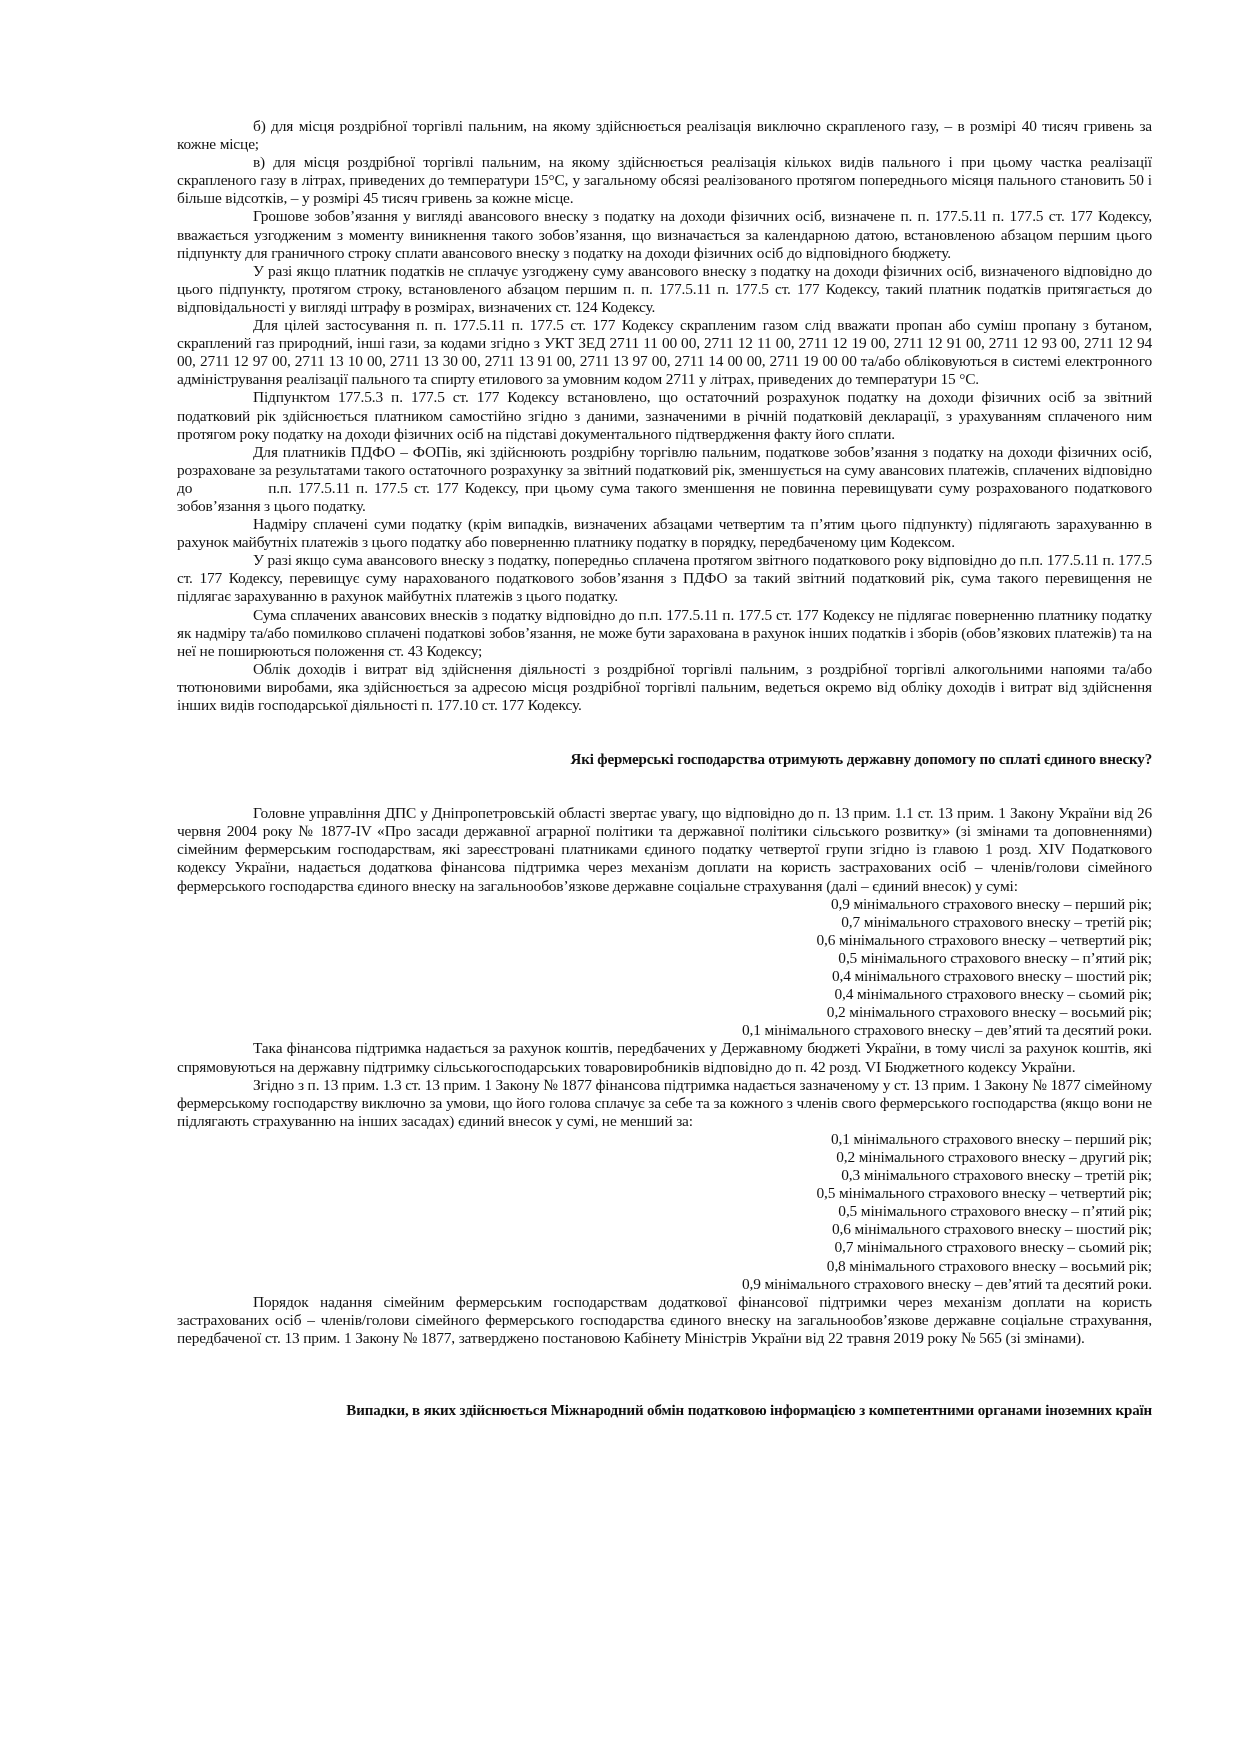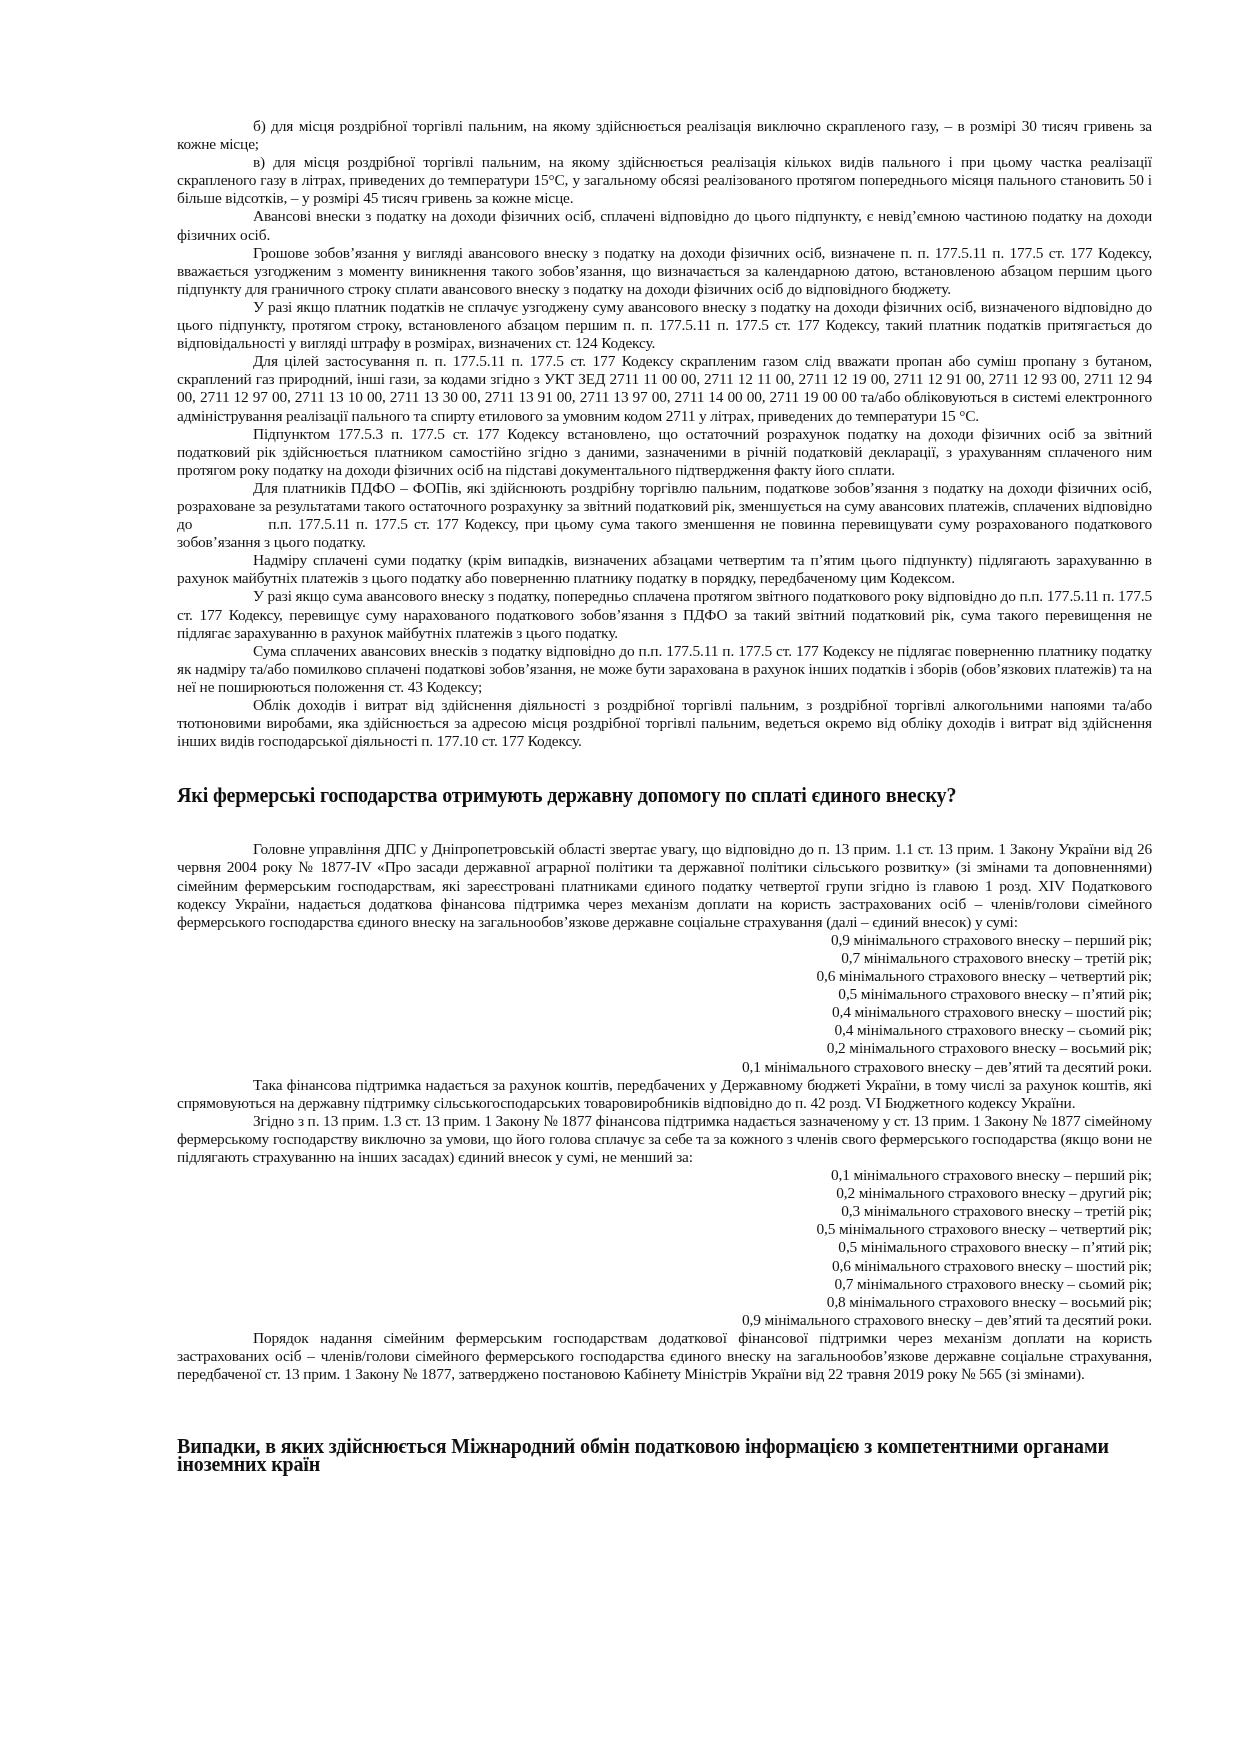--- a/index.html
+++ b/index.html
@@ -13,39 +13,38 @@
     font-size: 15.4px;
     line-height: 18.1px;
     color: #111111;
     letter-spacing: -0.15px;
   }
   p { margin: 0; text-align: justify; }
   .ind { text-indent: 76px; }
   .li { padding-left: 76px; text-align: right; }
   h2 {
     margin: 0;
-    font-size: 20px;
+    font-size: 15px;
     line-height: 18.1px;
     font-weight: bold;
-    text-align: left;
+    text-align: right;
   }
   .gap-before-h1 { height: 36px; }
   .gap-after-h1 { height: 36px; }
   .gap-before-h2 { height: 54px; }
   .gap-inline { display: inline-block; width: 76px; }
 </style>
 </head>
 <body>
 
 <div class="page">
 
   <div>
-    <p class="ind">б) для місця роздрібної торгівлі пальним, на якому здійснюється реалізація виключно скрапленого газу, – в розмірі 30 тисяч гривень за кожне місце;</p>
+    <p class="ind">б) для місця роздрібної торгівлі пальним, на якому здійснюється реалізація виключно скрапленого газу, – в розмірі 40 тисяч гривень за кожне місце;</p>
     <p class="ind">в) для місця роздрібної торгівлі пальним, на якому здійснюється реалізація кількох видів пального і при цьому частка реалізації скрапленого газу в літрах, приведених до температури 15°С, у загальному обсязі реалізованого протягом попереднього місяця пального становить 50 і більше відсотків, – у розмірі 45 тисяч гривень за кожне місце.</p>
-    <p class="ind">Авансові внески з податку на доходи фізичних осіб, сплачені відповідно до цього підпункту, є невід’ємною частиною податку на доходи фізичних осіб.</p>
     <p class="ind">Грошове зобов’язання у вигляді авансового внеску з податку на доходи фізичних осіб, визначене п. п. 177.5.11 п. 177.5 ст. 177 Кодексу, вважається узгодженим з моменту виникнення такого зобов’язання, що визначається за календарною датою, встановленою абзацом першим цього підпункту для граничного строку сплати авансового внеску з податку на доходи фізичних осіб до відповідного бюджету.</p>
     <p class="ind">У разі якщо платник податків не сплачує узгоджену суму авансового внеску з податку на доходи фізичних осіб, визначеного відповідно до цього підпункту, протягом строку, встановленого абзацом першим п. п. 177.5.11 п. 177.5 ст. 177 Кодексу, такий платник податків притягається до відповідальності у вигляді штрафу в розмірах, визначених ст. 124 Кодексу.</p>
     <p class="ind">Для цілей застосування п. п. 177.5.11 п. 177.5 ст. 177 Кодексу скрапленим газом слід вважати пропан або суміш пропану з бутаном, скраплений газ природний, інші гази, за кодами згідно з УКТ ЗЕД 2711 11 00 00, 2711 12 11 00, 2711 12 19 00, 2711 12 91 00, 2711 12 93 00, 2711 12 94 00, 2711 12 97 00, 2711 13 10 00, 2711 13 30 00, 2711 13 91 00, 2711 13 97 00, 2711 14 00 00, 2711 19 00 00 та/або обліковуються в системі електронного адміністрування реалізації пального та спирту етилового за умовним кодом 2711 у літрах, приведених до температури 15 °С.</p>
     <p class="ind">Підпунктом 177.5.3  п. 177.5 ст. 177 Кодексу встановлено, що остаточний розрахунок податку на доходи фізичних осіб за звітний податковий рік здійснюється платником самостійно згідно з даними, зазначеними в річній податковій декларації, з урахуванням сплаченого ним протягом року податку на доходи фізичних осіб на підставі документального підтвердження факту його сплати.</p>
     <p class="ind"><span>Для платників ПДФО – ФОПів, які здійснюють роздрібну торгівлю пальним, податкове зобов’язання з податку на доходи фізичних осіб, розраховане за результатами такого остаточного розрахунку за звітний податковий рік, зменшується на суму авансових платежів, сплачених відповідно до</span><span class="gap-inline"></span><span>п.п. 177.5.11 п. 177.5 ст. 177 Кодексу, при цьому сума такого зменшення не повинна перевищувати суму розрахованого податкового зобов’язання з цього податку.</span></p>
     <p class="ind">Надміру сплачені суми податку (крім випадків, визначених абзацами четвертим та п’ятим цього підпункту) підлягають зарахуванню в рахунок майбутніх платежів з цього податку або поверненню платнику податку в порядку, передбаченому цим Кодексом.</p>
     <p class="ind">У разі якщо сума авансового внеску з податку, попередньо сплачена протягом звітного податкового року відповідно до п.п. 177.5.11 п. 177.5 ст. 177 Кодексу, перевищує суму нарахованого податкового зобов’язання з ПДФО за такий звітний податковий рік, сума такого перевищення не підлягає зарахуванню в рахунок майбутніх платежів з цього податку.</p>
     <p class="ind">Сума сплачених авансових внесків з податку відповідно до п.п. 177.5.11 п. 177.5 ст. 177 Кодексу не підлягає поверненню платнику податку як надміру та/або помилково сплачені податкові зобов’язання, не може бути зарахована в рахунок інших податків і зборів (обов’язкових платежів) та на неї не поширюються положення ст. 43 Кодексу;</p>
     <p class="ind">Облік доходів і витрат від здійснення діяльності з роздрібної торгівлі пальним, з роздрібної торгівлі алкогольними напоями та/або тютюновими виробами, яка здійснюється за адресою місця роздрібної торгівлі пальним, ведеться окремо від обліку доходів і витрат від здійснення інших видів господарської діяльності п. 177.10 ст. 177 Кодексу.</p>
   </div>

